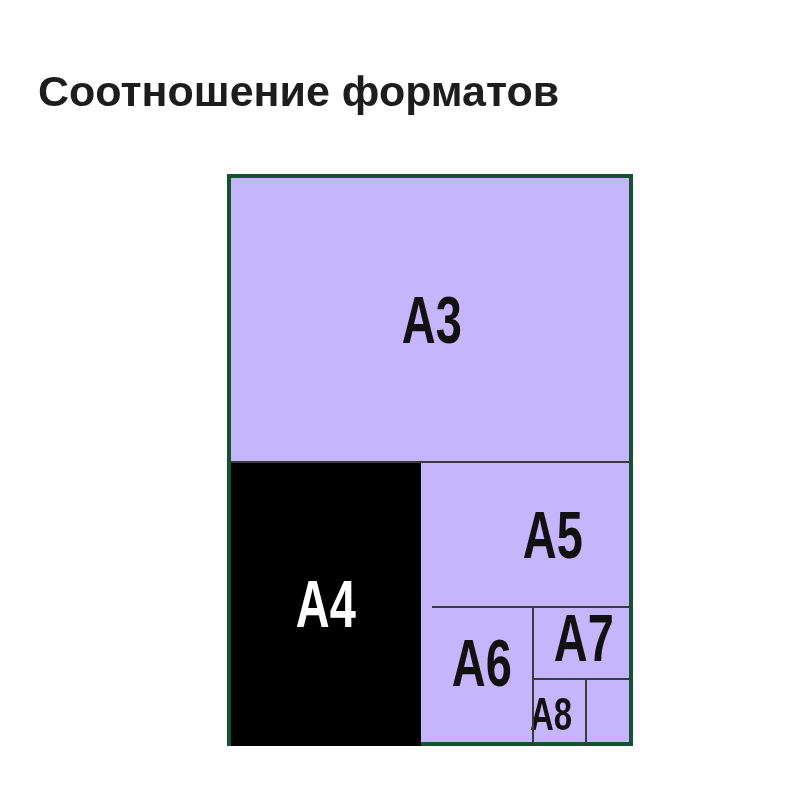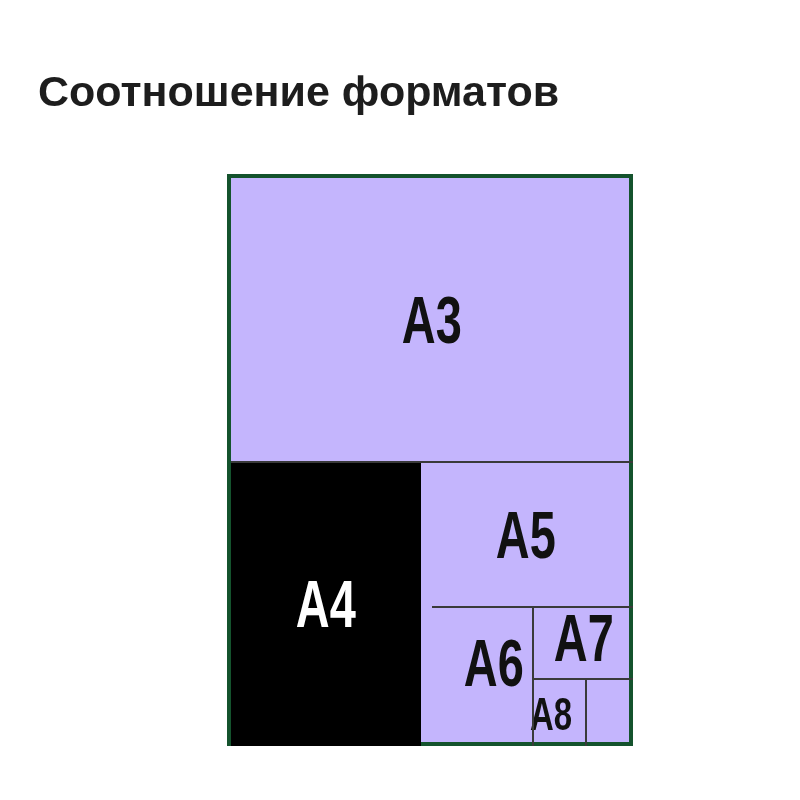--- a/index.html
+++ b/index.html
@@ -42,22 +42,22 @@
   .line-a8-right  { left: 354px; top: 500px; width: 2px;   height: 68px; }
 
   .cell {
     position: absolute;
     display: flex;
     align-items: center;
     justify-content: center;
   }
   .cell-a3 { left: 0;     top: 0;     width: 402px; height: 283px; }
   .cell-a4 { left: 0;     top: 283px; width: 190px; height: 285px; background: #000000; }
-  .cell-a5 { left: 184px; top: 285px; width: 221px; height: 143px; }
-  .cell-a6 { left: 213px; top: 430px; width: 100px; height: 108px; text-align: center; }
+  .cell-a5 { left: 211px; top: 285px; width: 221px; height: 143px; }
+  .cell-a6 { left: 201px; top: 430px; width: 100px; height: 108px; text-align: center; }
   .cell-a7 { left: 303px; top: 430px; width: 99px;  height: 58px; }
   .cell-a8 { left: 303px; top: 502px; width: 35px;  height: 66px; }
   .cell-rest { left: 356px; top: 502px; width: 46px; height: 66px; }
 
   .fmt-label {
     display: inline-block;
     font-weight: bold;
     font-size: 67px;
     line-height: 1;
     color: #111111;

